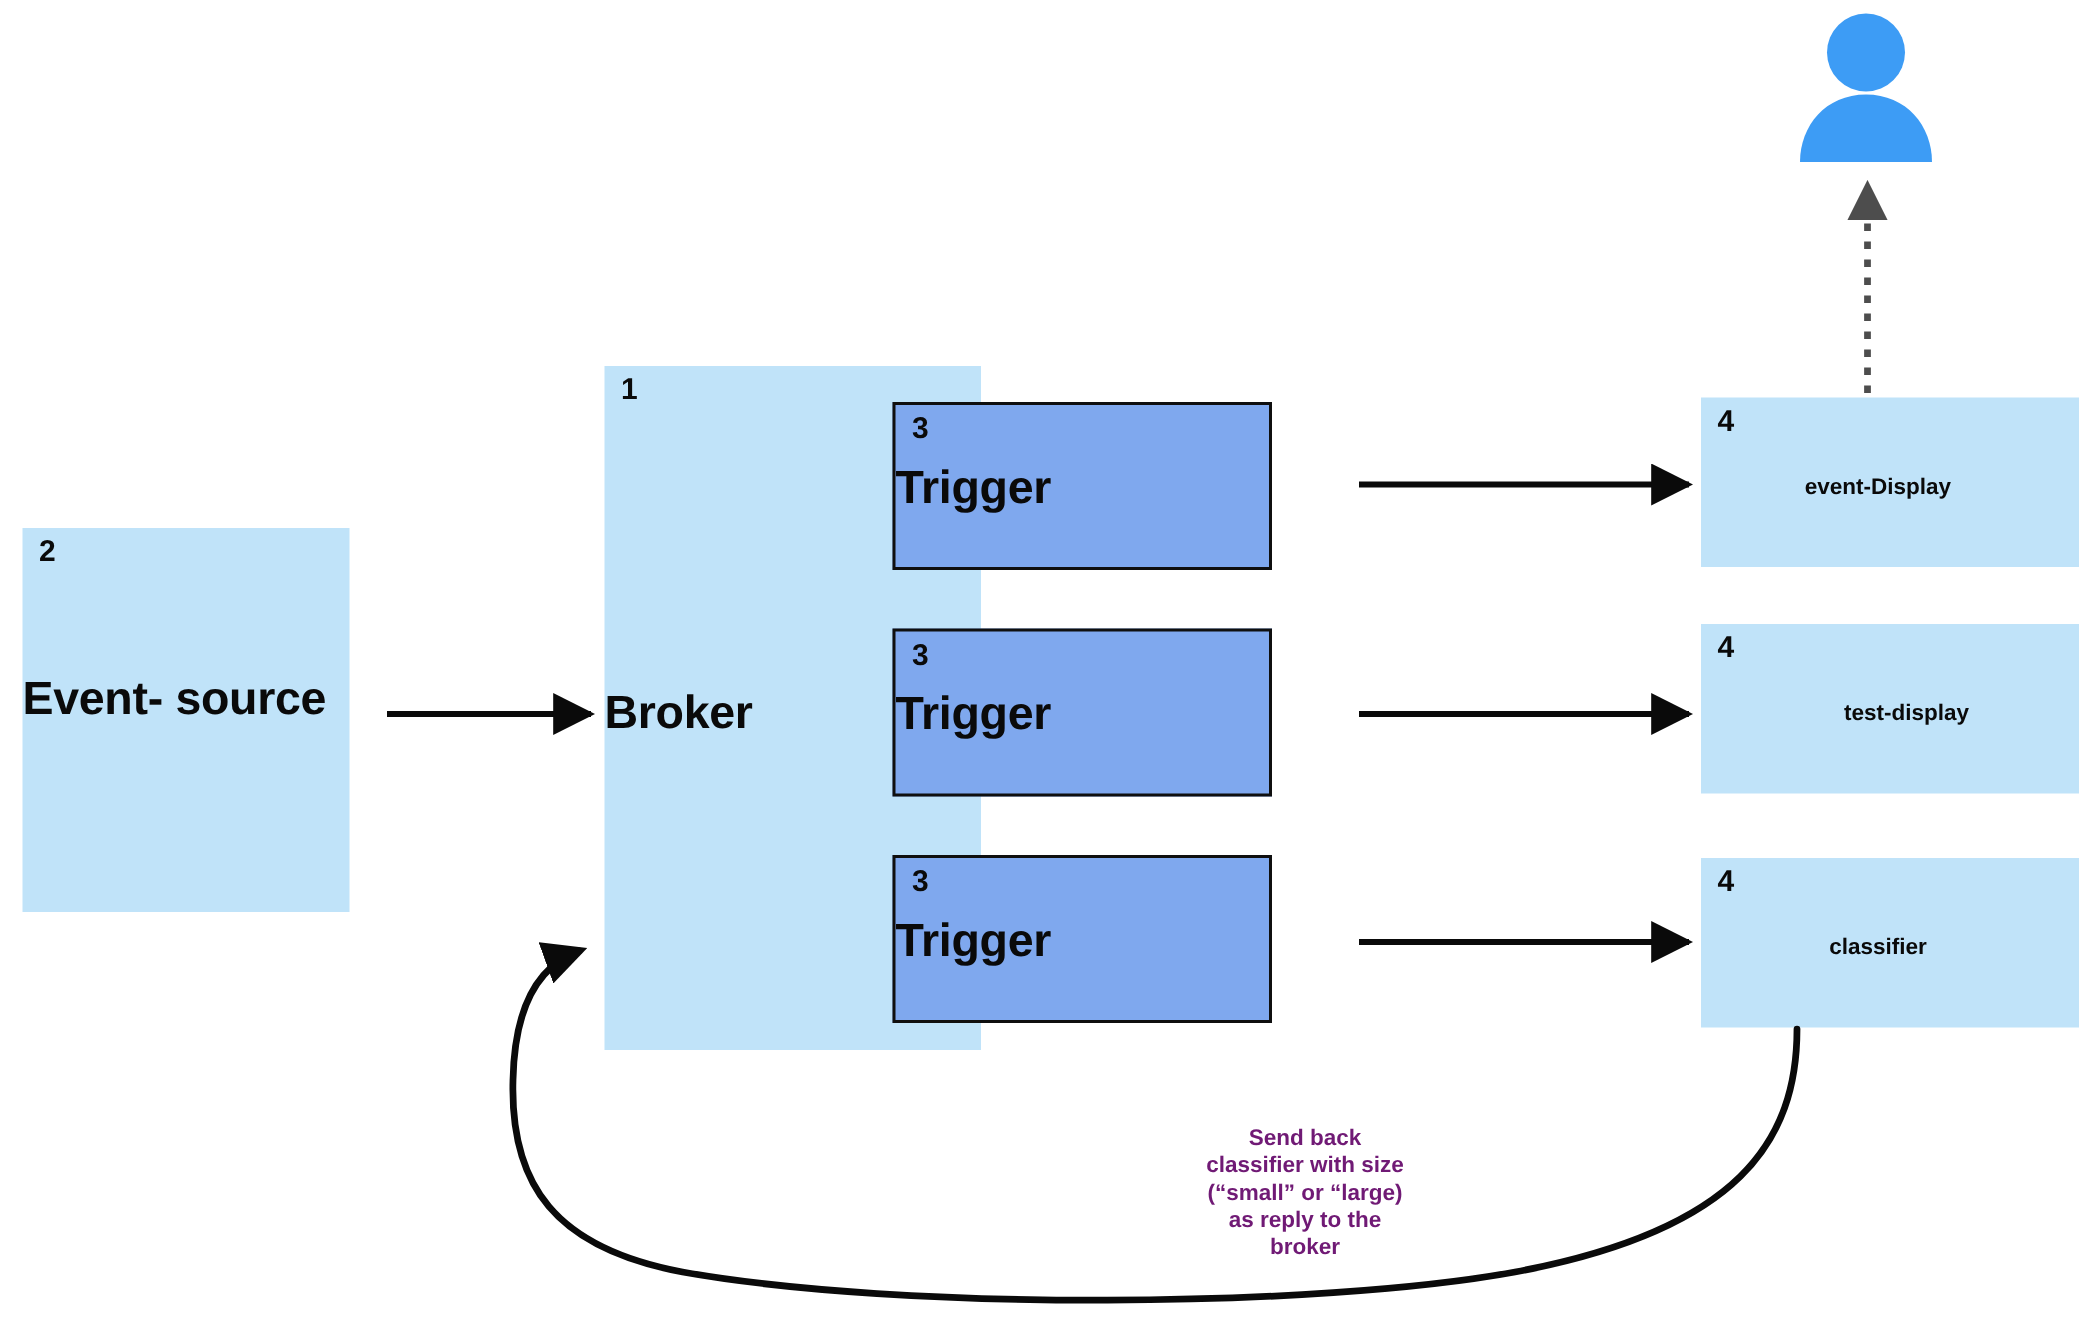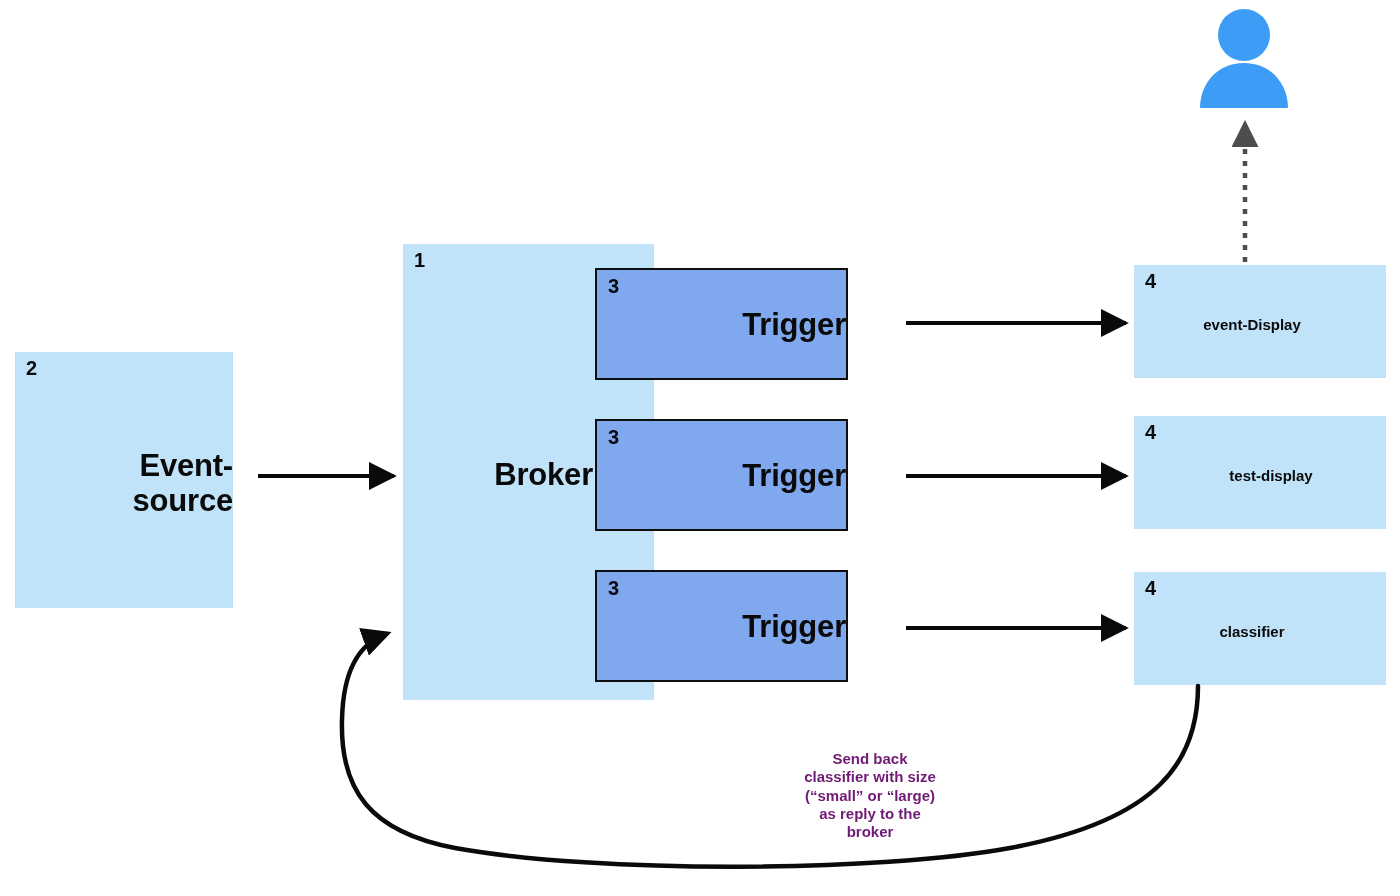--- a/index.html
+++ b/index.html
@@ -38,21 +38,21 @@
     font-size: 20px;
     font-weight: bold;
     color: #0a0a0a;
     line-height: 1;
     letter-spacing: 0px;
   }
   .box-label-big {
     position: absolute;
     left: 0;
     right: 0;
-    text-align: right;
+    text-align: left;
     font-size: 31px;
     font-weight: bold;
     color: #0a0a0a;
     line-height: 1.12;
     letter-spacing: -0.2px;
   }
   .box-label-small {
     position: absolute;
     left: 0;
     right: 16px;
@@ -88,21 +88,21 @@
 
   <div class="box" style="left:1196px; top:8px; width:96px; height:100px;">
     <svg class="iconsvg" viewBox="0 0 96 100" width="96" height="100">
       <circle cx="48" cy="27" r="26" fill="#3d9cf5"></circle>
       <path d="M 48 55 C 21 55 4 76 4 100 L 92 100 C 92 76 75 55 48 55 Z" fill="#3d9cf5"></path>
     </svg>
   </div>
 
   <div class="box lightbox" style="left:15px; top:352px; width:218px; height:256px;">
     <span class="corner-num">2</span>
-    <span class="box-label-big" style="top:97px;padding-left:16px;">Event-
+    <span class="box-label-big" style="top:97px;">Event-
 source</span>
   </div>
 
   <div class="box lightbox" style="left:403px; top:244px; width:251px; height:456px;">
     <span class="corner-num">1</span>
     <span class="box-label-big" style="top:460px; left:0; right:0;"></span>
   </div>
   <div class="box" style="left:403px; top:458px; width:190px; height:40px;">
     <span class="box-label-big" style="top:0;">Broker</span>
   </div>

